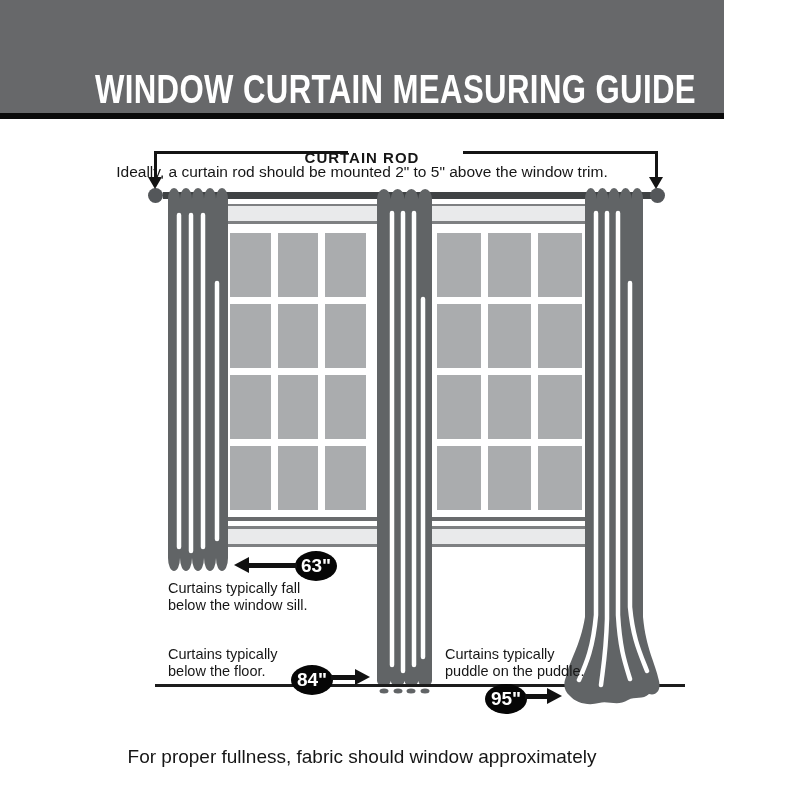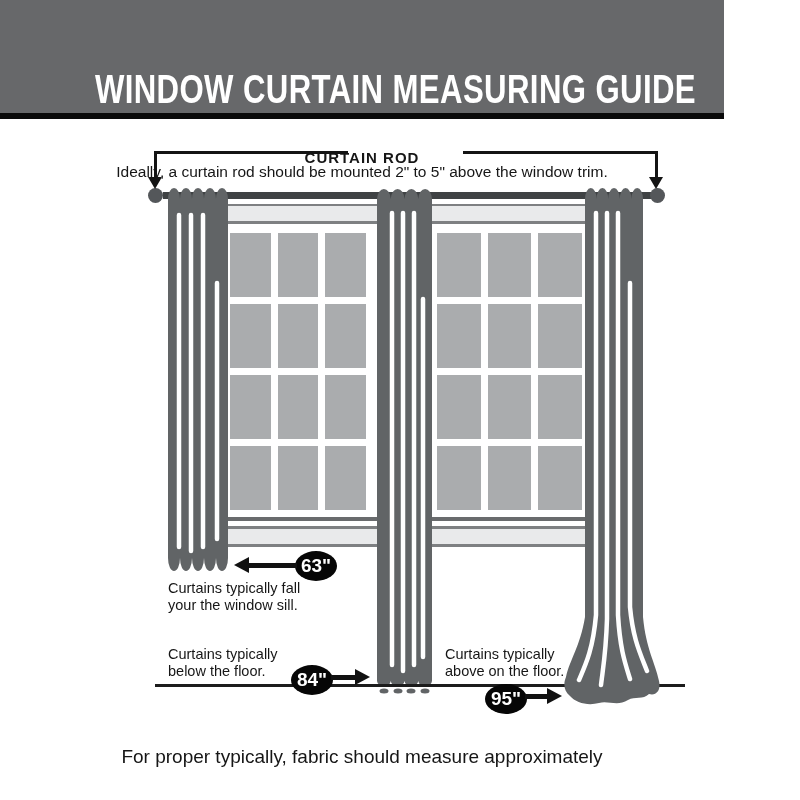--- a/index.html
+++ b/index.html
@@ -148,36 +148,36 @@
     <path class="c-line" d="M47,26 L47,432 C46,466 43,481 41,498"></path>
     <path class="c-line" d="M58,26 L58,428 C60,462 65,476 70,492"></path>
     <path class="c-line" d="M70,96 L70,420 C73,452 80,466 87,484"></path>
   </svg>
 
   <div class="badge" style="left:295px; top:551px;">63"</div>
   <div class="mline" style="left:247px; top:563px; width:50px;"></div>
   <div class="ahead-left" style="left:234px; top:557px;"></div>
   <div class="note" style="left:168px; top:580px;">
     <span>Curtains typically fall</span>
-    <span>your the window sill.</span>
+    <span>below the window sill.</span>
   </div>
 
   <div class="badge" style="left:291px; top:665px;">84"</div>
   <div class="mline" style="left:331px; top:675px; width:24px;"></div>
   <div class="ahead-right" style="left:355px; top:669px;"></div>
   <div class="note" style="left:168px; top:646px;">
     <span>Curtains typically</span>
     <span>below the floor.</span>
   </div>
 
   <div class="badge" style="left:485px; top:684px;">95"</div>
   <div class="mline" style="left:525px; top:694px; width:22px;"></div>
   <div class="ahead-right" style="left:547px; top:688px;"></div>
   <div class="note" style="left:445px; top:646px;">
     <span>Curtains typically</span>
-    <span>above on the floor.</span>
+    <span>puddle on the puddle.</span>
   </div>
 
   <div class="footer">
-    <span>For proper typically, fabric should measure approximately</span>
+    <span>For proper fullness, fabric should window approximately</span>
   </div>
 
 </div>
 
 </body></html>

